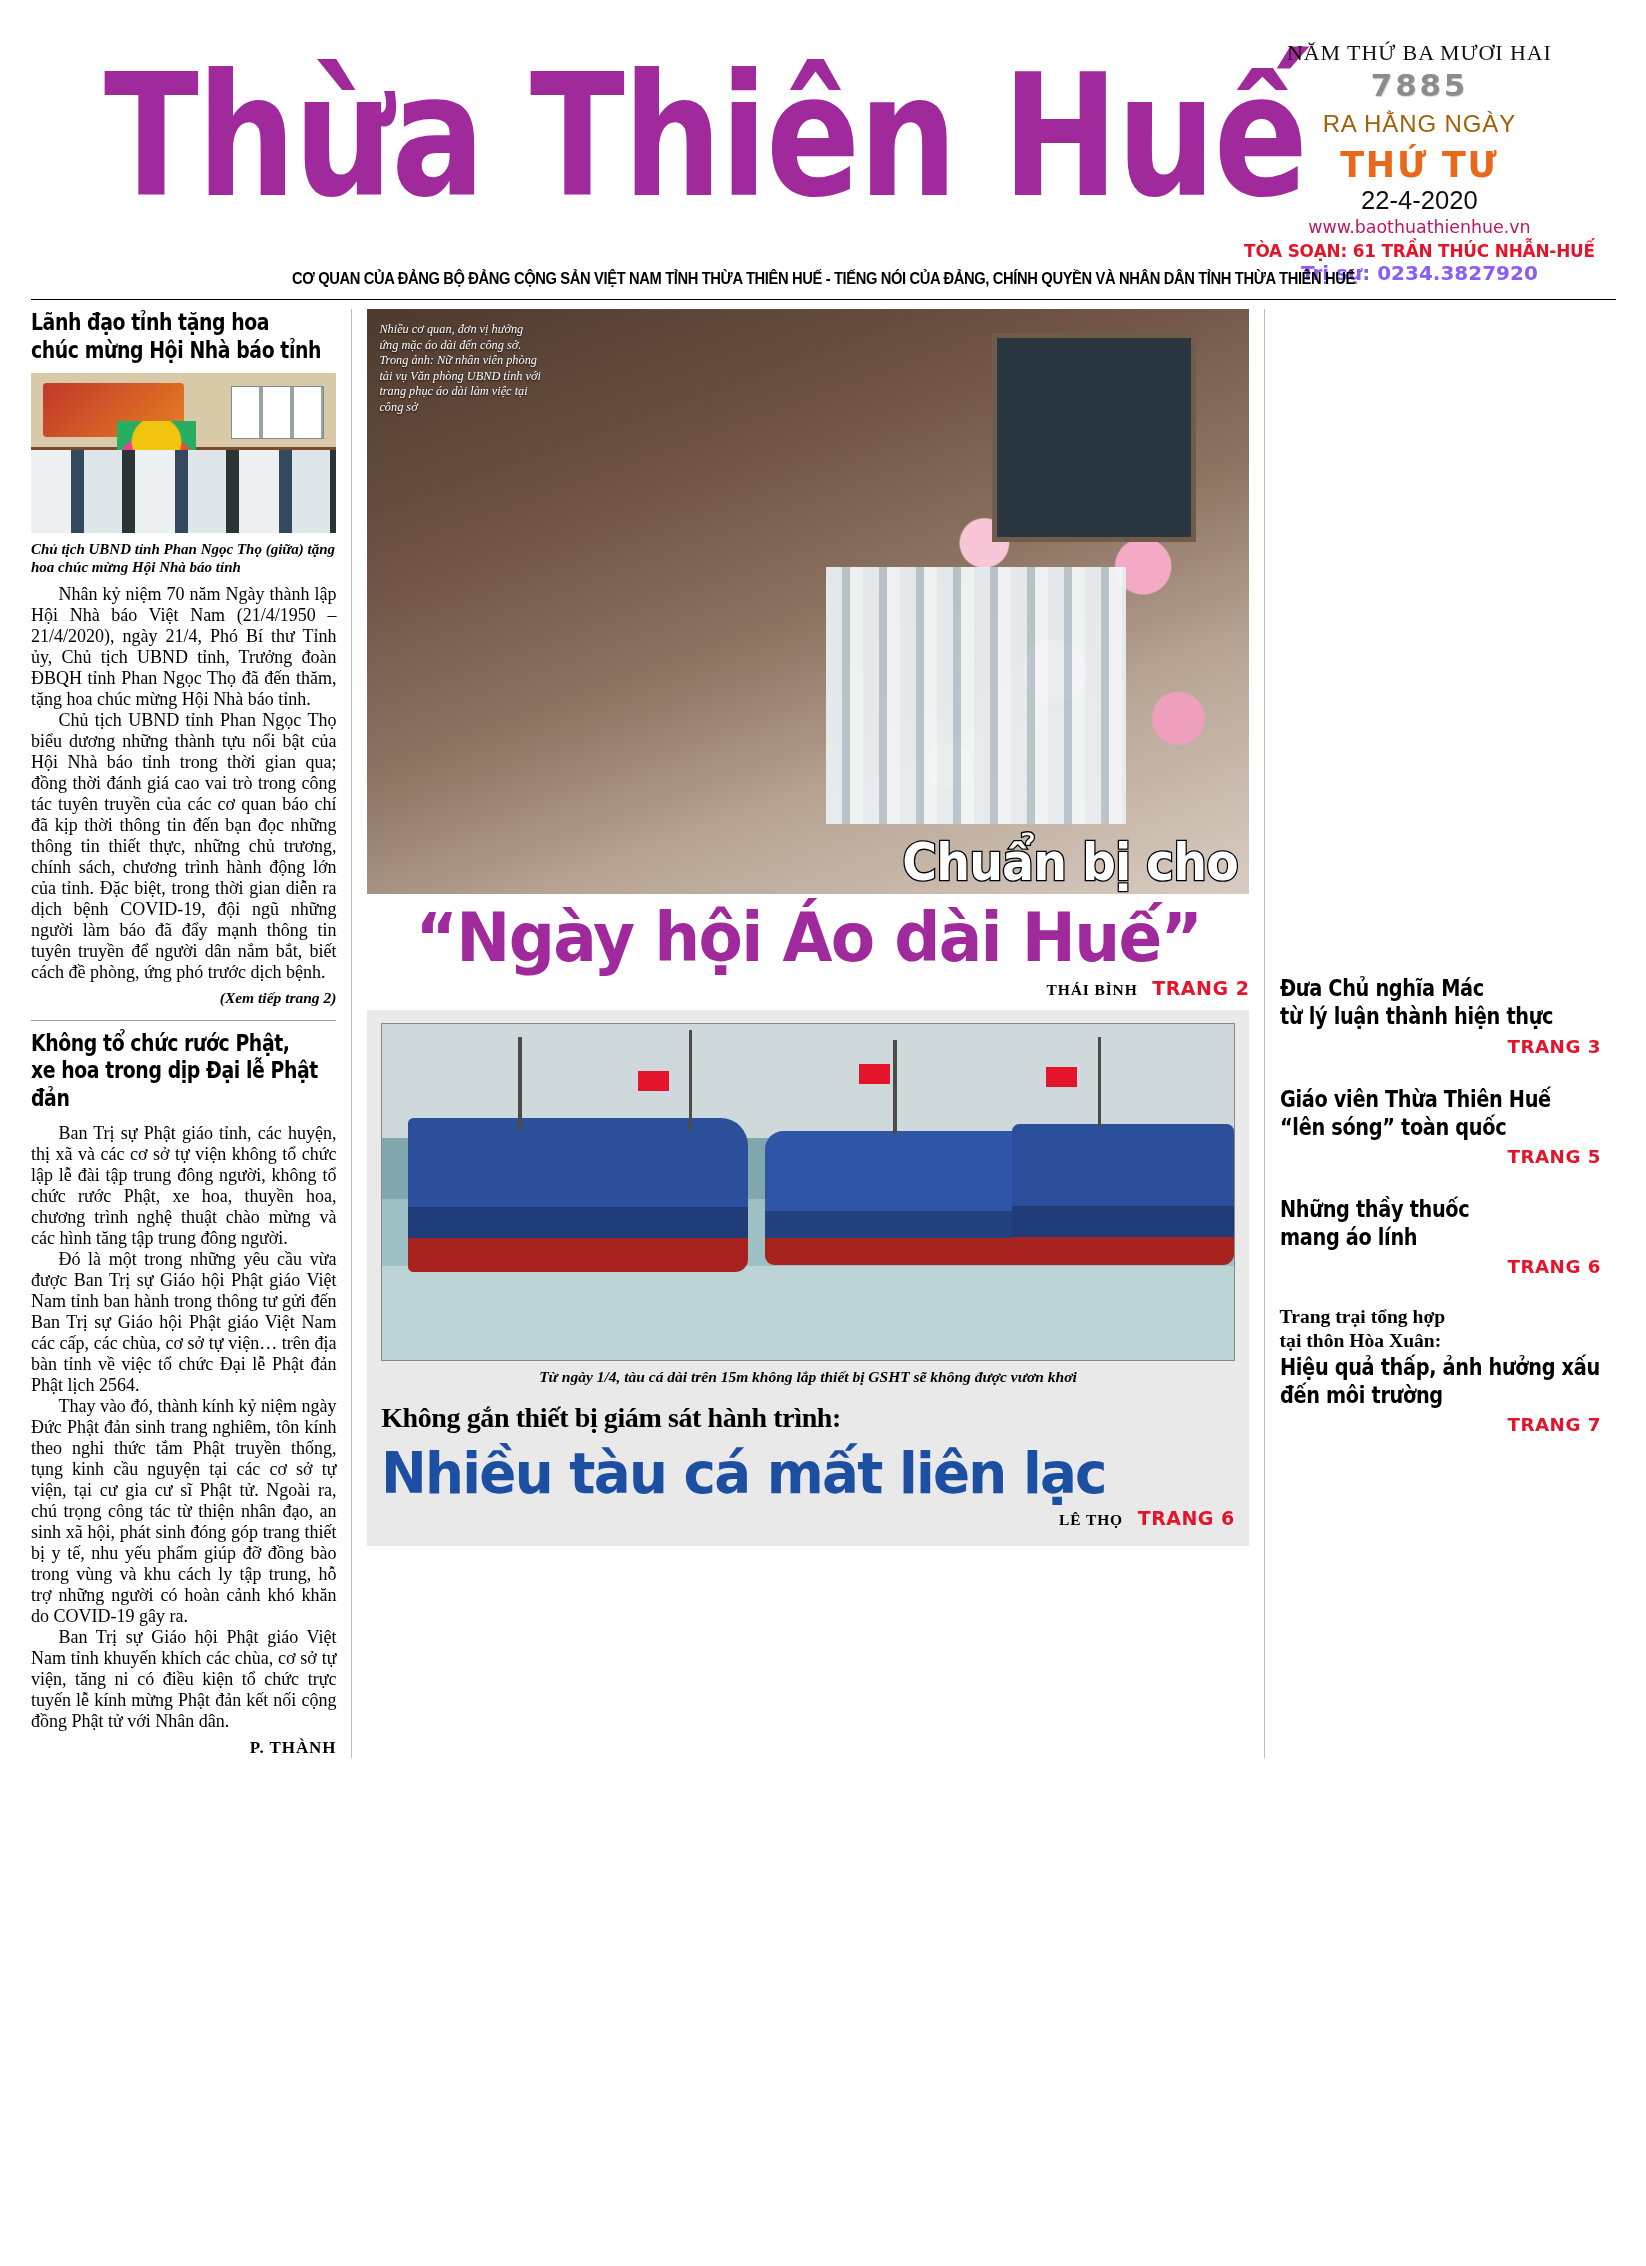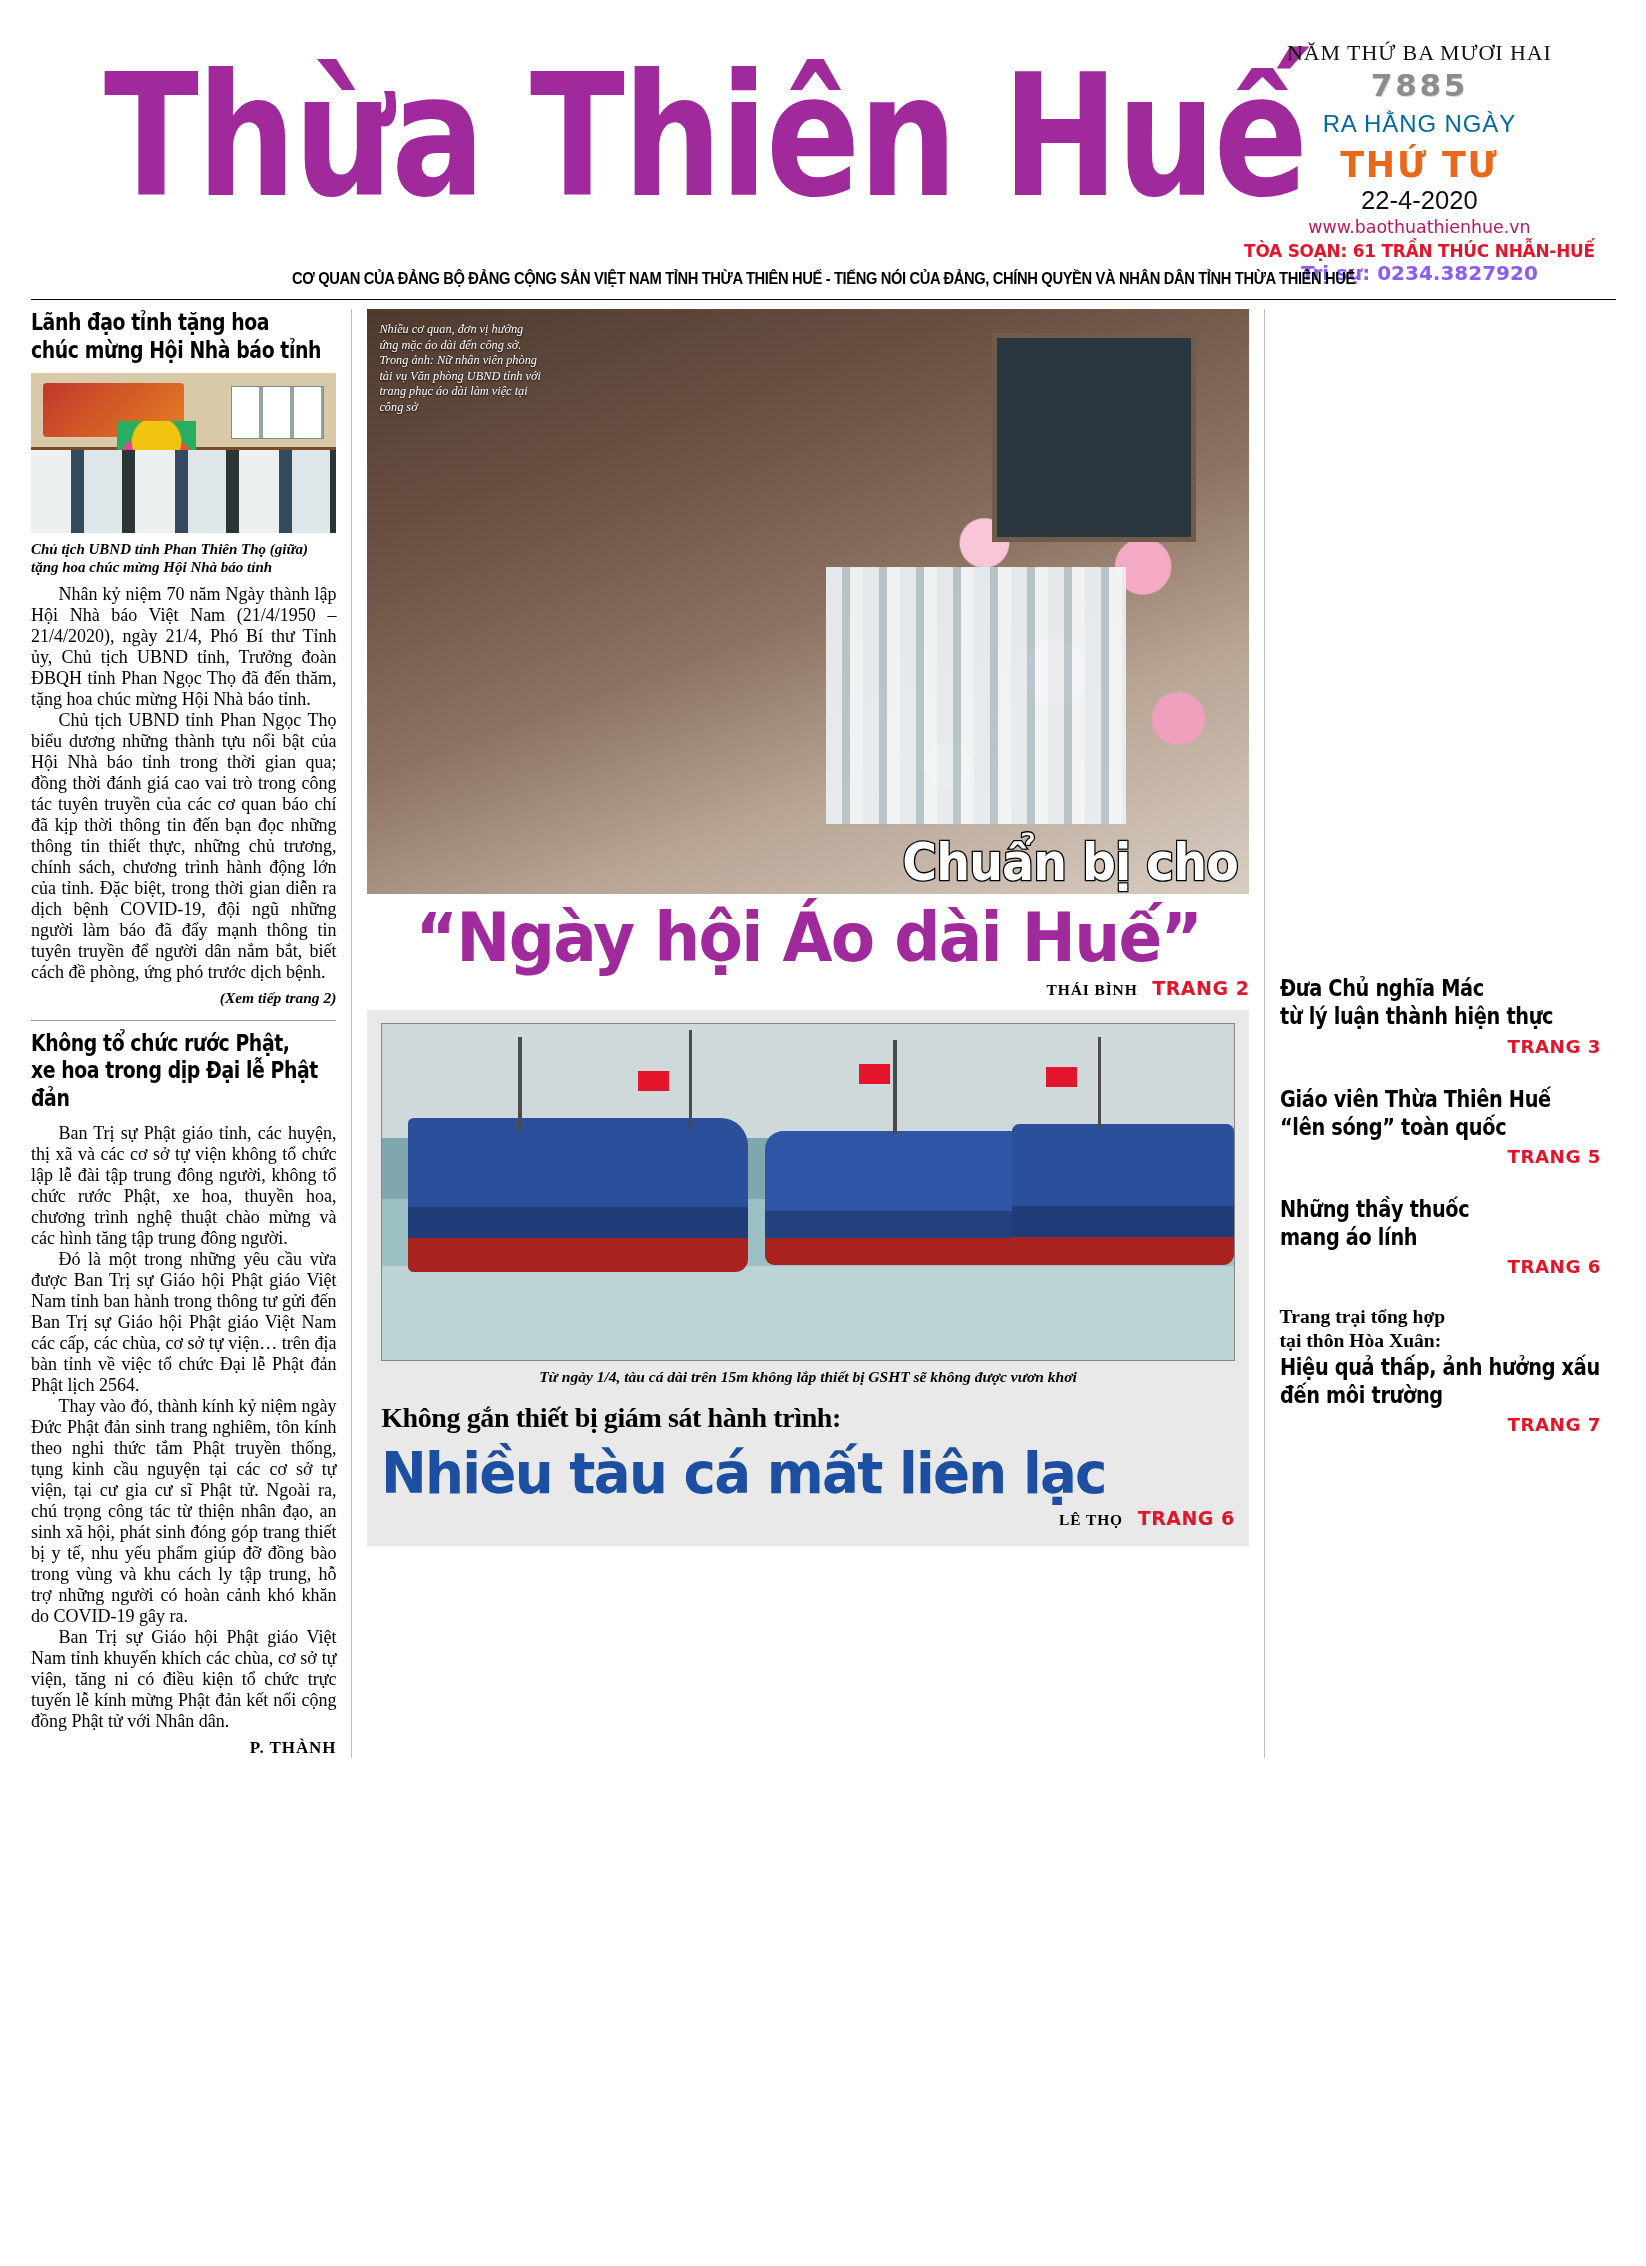--- a/index.html
+++ b/index.html
@@ -24,21 +24,21 @@
     color:#a02a9b;
     white-space:nowrap;
     text-align:center;
     transform:scaleY(1.22);
     transform-origin:center top;
   }
   .mast-info{position:absolute;right:9.1px;top:40px;width:375px;text-align:center;}
   .mi-year{font-family:"Liberation Serif",serif;font-size:22px;letter-spacing:0.9px;color:#111;white-space:nowrap;}
   .mi-issue{font-family:"DejaVu Sans",sans-serif;font-weight:bold;font-size:31px;color:#8c8c8c;letter-spacing:2.7px;line-height:35px;margin-top:1.8px;
             text-shadow:0.9px 0.9px 0 #d8d8d8;}
-  .mi-daily{font-family:"Liberation Sans",sans-serif;font-size:24px;letter-spacing:0.9px;margin-top:7.3px;color:#0369a1;}
+  .mi-daily{font-family:"Liberation Sans",sans-serif;font-size:24px;letter-spacing:0.9px;margin-top:7.3px;color:#a16207;}
   .mi-day{font-family:"DejaVu Sans",sans-serif;font-weight:bold;font-size:35px;color:#e8691c;letter-spacing:1.8px;line-height:42px;margin-top:5.5px;}
   .mi-date{font-family:"Liberation Sans",sans-serif;font-size:25.6px;color:#111;line-height:29px;}
   .mi-web{font-family:"DejaVu Sans",sans-serif;font-weight:normal;font-size:17.4px;color:#be185d;letter-spacing:0px;margin-top:2.7px;}
   .mi-addr{font-family:"DejaVu Sans",sans-serif;font-weight:bold;font-size:17.4px;color:#e4152b;margin-top:3.7px;letter-spacing:-0.2px;transform:scaleX(0.97);}
   .mi-phone{font-family:"DejaVu Sans",sans-serif;font-weight:bold;font-size:20px;color:#8b5cf6;line-height:24px;}
 
   .tagline{
     text-align:center;
     font-family:"Liberation Sans",sans-serif;
     font-weight:bold;font-size:16px;letter-spacing:-0.4px;
@@ -190,21 +190,21 @@
         <div class="hl-cond">Lãnh đạo tỉnh tặng hoa</div>
         <div class="hl-cond" style="margin-bottom:9.1px;">chúc mừng Hội Nhà báo tỉnh</div>
 
         <div class="photo" style="height:160px;">
           <div class="ph-meet"></div>
           <div class="ph-banner"></div>
           <div class="ph-frames"></div>
           <div class="ph-bouquet"></div>
           <div class="ph-people"></div>
         </div>
-        <div class="caption-it">Chủ tịch UBND tỉnh Phan Thiên Thọ (giữa) tặng hoa chúc mừng Hội Nhà báo tỉnh</div>
+        <div class="caption-it">Chủ tịch UBND tỉnh Phan Ngọc Thọ (giữa) tặng hoa chúc mừng Hội Nhà báo tỉnh</div>
 
         <div class="body-txt">
           <p>Nhân kỷ niệm 70 năm Ngày thành lập Hội Nhà báo Việt Nam (21/4/1950 – 21/4/2020), ngày 21/4, Phó Bí thư Tỉnh ủy, Chủ tịch UBND tỉnh, Trưởng đoàn ĐBQH tỉnh Phan Ngọc Thọ đã đến thăm, tặng hoa chúc mừng Hội Nhà báo tỉnh.</p>
           <p>Chủ tịch UBND tỉnh Phan Ngọc Thọ biểu dương những thành tựu nổi bật của Hội Nhà báo tỉnh trong thời gian qua; đồng thời đánh giá cao vai trò trong công tác tuyên truyền của các cơ quan báo chí đã kịp thời thông tin đến bạn đọc những thông tin thiết thực, những chủ trương, chính sách, chương trình hành động lớn của tỉnh. Đặc biệt, trong thời gian diễn ra dịch bệnh COVID-19, đội ngũ những người làm báo đã đẩy mạnh thông tin tuyên truyền để người dân nắm bắt, biết cách đề phòng, ứng phó trước dịch bệnh.</p>
         </div>
         <div class="see-more">(Xem tiếp trang 2)</div>
       </div>
 
       <div class="hr-thin"></div>
 

